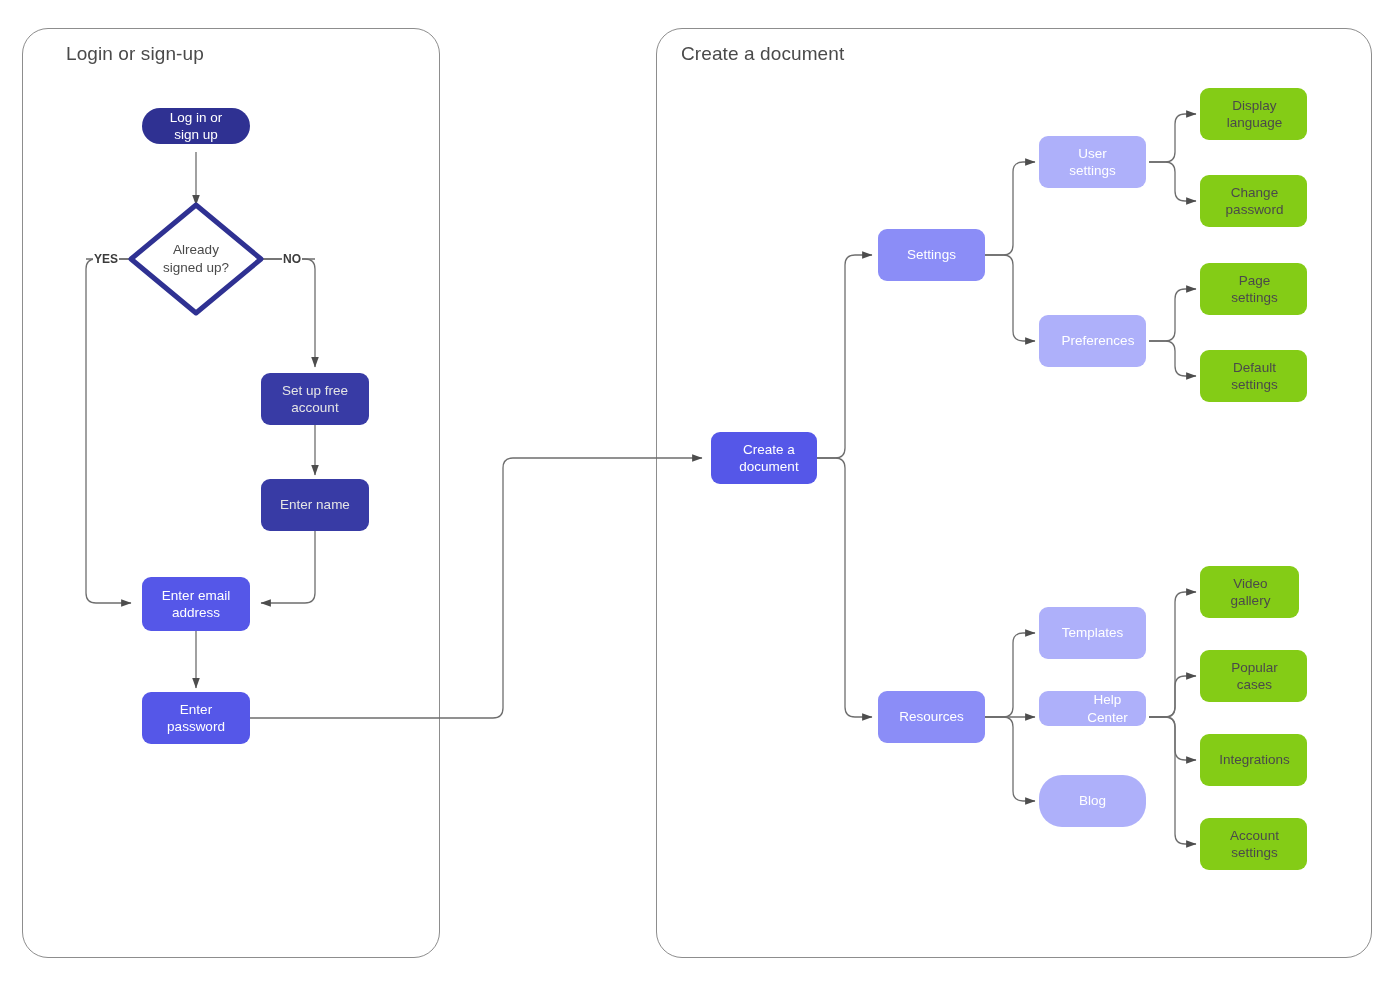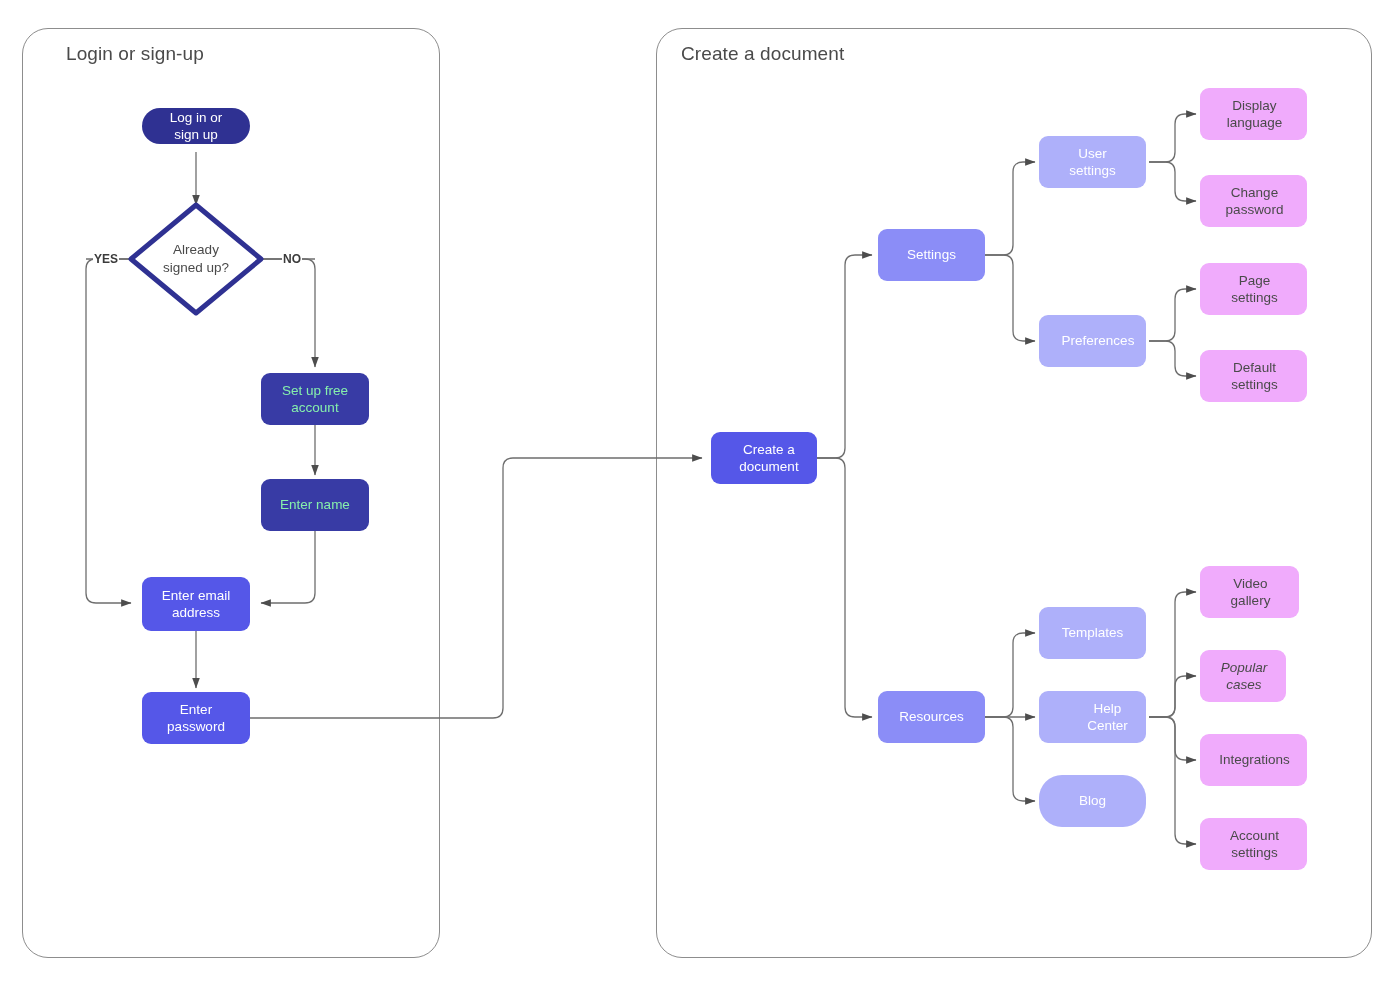--- a/index.html
+++ b/index.html
@@ -54,36 +54,36 @@
     white-space: pre-line;
   }
   .node.terminal {
     border-radius: 28px;
     background: #2f3192;
     color: #ffffff;
     font-size: 13.5px;
   }
   .node.dark {
     background: #383ba5;
-    color: #86efac;
+    color: #e5e5e5;
   }
   .node.royal {
     background: #5557e8;
     color: #ffffff;
   }
   .node.mid {
     background: #8b8df7;
     color: #ffffff;
   }
   .node.peri {
     background: #aeb0fa;
     color: #ffffff;
   }
   .node.light {
-    background: #f0abfc;
+    background: #84cc16;
     color: #4a4a4a;
     padding-left: 8px;
   }
   .decision {
     position: absolute;
   }
   .decision .label {
     position: absolute;
     left: 0;
     top: 0;
@@ -219,28 +219,28 @@
   <div class="node light" style="left:1200px; top:263px; width:107px; height:52px;">Page
 settings</div>
 
   <div class="node light" style="left:1200px; top:350px; width:107px; height:52px;">Default
 settings</div>
 
   <div class="node mid" style="left:878px; top:691px; width:107px; height:52px;">Resources</div>
 
   <div class="node peri" style="left:1039px; top:607px; width:107px; height:52px;">Templates</div>
 
-  <div class="node peri" style="left:1039px; top:691px; width:107px; height:52px;padding-left:36px;">Help Center</div>
+  <div class="node peri" style="left:1039px; top:691px; width:107px; height:35px;padding-left:36px;">Help Center</div>
 
   <div class="node peri" style="left:1039px; top:775px; width:107px; height:52px;border-radius:23px;">Blog</div>
 
   <div class="node light" style="left:1200px; top:566px; width:99px; height:52px;">Video
 gallery</div>
 
-  <div class="node light" style="left:1200px; top:650px; width:86px; height:52px;font-style:italic;">Popular
+  <div class="node light" style="left:1200px; top:650px; width:107px; height:52px;">Popular
 cases</div>
 
   <div class="node light" style="left:1200px; top:734px; width:107px; height:52px;">Integrations</div>
 
   <div class="node light" style="left:1200px; top:818px; width:107px; height:52px;">Account
 settings</div>
 
 </div>
 
 </body></html>

